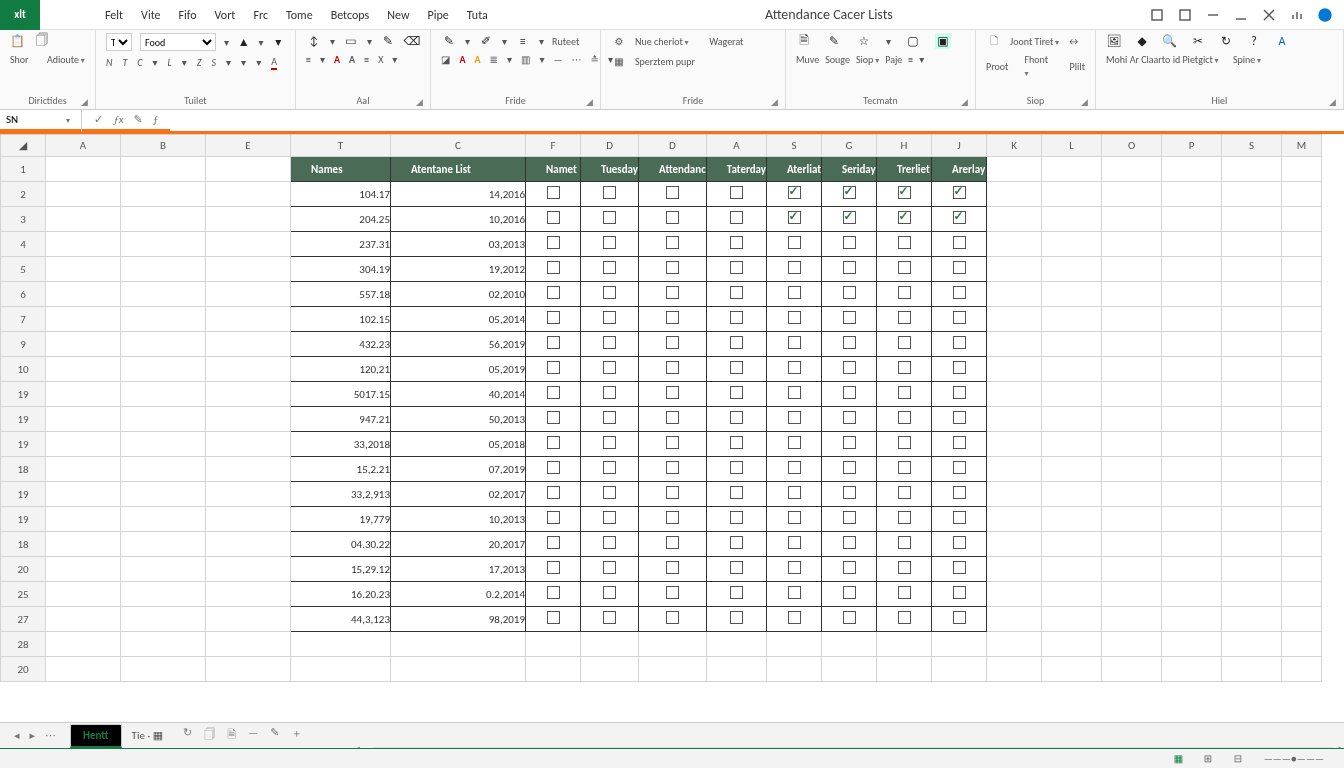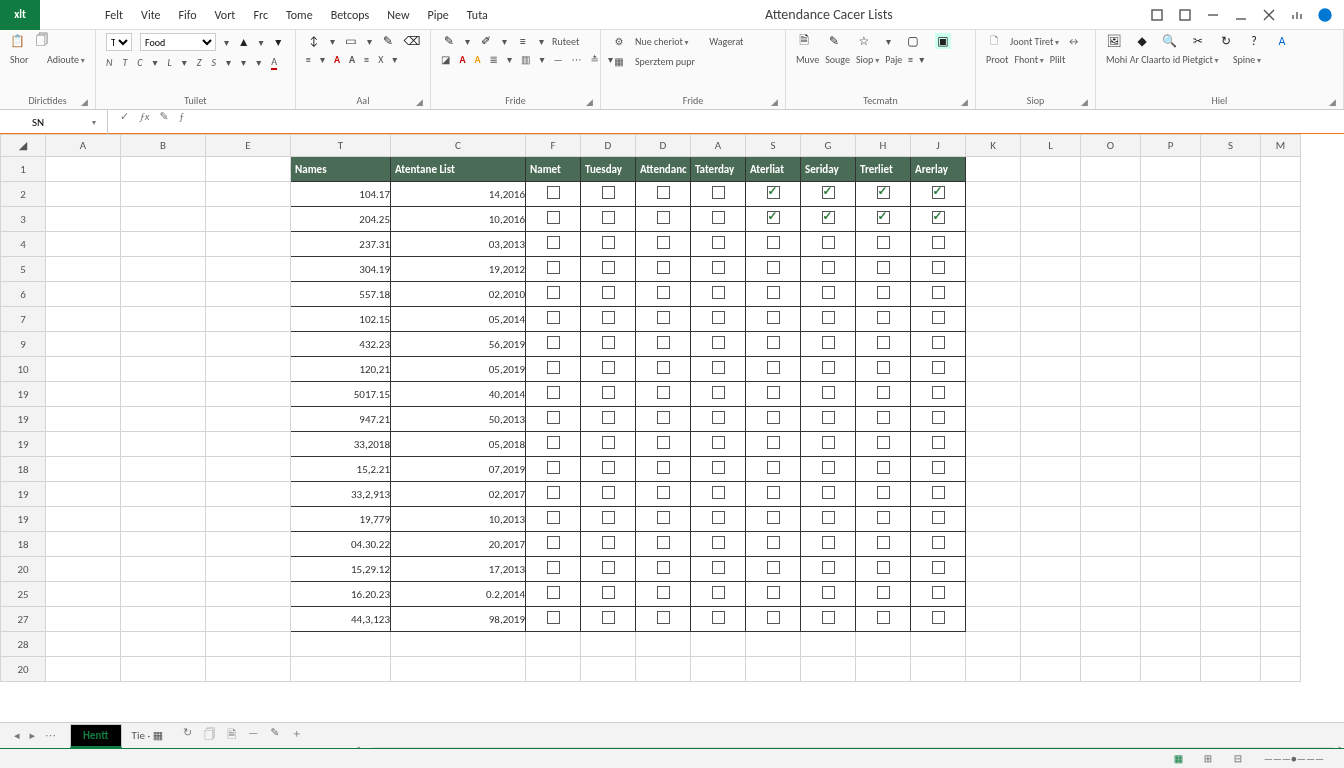--- a/index.html
+++ b/index.html
@@ -20,37 +20,37 @@
 .rgroup .body { display:flex; flex-direction:column; gap:4px; flex:1; }
 .rgroup .row { display:flex; align-items:center; gap:8px; }
 .rgroup .label { text-align:center; font-size:10px; color:#666; padding-bottom:2px; }
 .rgroup .corner { position:absolute; right:4px; bottom:3px; width:10px; height:10px; font-size:9px; color:#888; }
 .tiny { font-size:10px; color:#555; }
 .dd::after { content:" ▾"; font-size:8px; color:#777; }
 select.fake { border:1px solid #ccc; font-size:10px; height:18px; background:#fff; }
 .ico { width:16px; height:16px; display:inline-flex; align-items:center; justify-content:center; }
 
 
-.fbar { height:24px; border-bottom:1px solid #f97316; display:flex; align-items:flex-start;padding-left:26px; }
+.fbar { height:24px; border-bottom:5px solid #f97316; display:flex; align-items:center; }
 .namebox { width:82px; border-right:1px solid #ccc; height:24px; display:flex; align-items:center; }
 .namebox input { border:none; width:60px; font-size:11px; padding-left:6px; outline:none; }
 .namebox .dd2 { font-size:8px; color:#777; padding:0 6px; }
 .fx-icons { display:flex; gap:10px; padding:0 12px; color:#777; font-size:11px; }
 .fx-input { flex:1; border:none; height:22px; font-size:11px; padding-left:6px; outline:none; }
 
 
 .grid-wrap { position:relative; height:578px; overflow:hidden; background:#fff; }
 table.sheet { border-collapse:collapse; table-layout:fixed; }
 .sheet th, .sheet td { border:1px solid #d4d4d4; height:25px; font-size:11px; font-weight:normal; text-align:center; color:#333; background:#fff; }
 .sheet .rowhdr { width:45px; background:#f3f3f3; color:#555; }
 .sheet thead th { background:#f3f3f3; color:#555; height:22px; }
 .corner-cell { width:45px; background:#f3f3f3; }
 
 
-td.dhdr { background:#4a6b55; color:#fff; font-weight:bold; text-align:left; padding-left:4px; border:1px solid #333 !important; }
+td.dhdr { background:#4a6b55; color:#fff; font-weight:bold; text-align:left; padding-left:20px; border:1px solid #333 !important; }
 td.dcell { border:1px solid #333 !important; text-align:right; padding-left:6px; }
 td.ccell { border:1px solid #333 !important; text-align:center; }
 .chk { display:inline-block; width:13px; height:13px; border:1.5px solid #555; position:relative; }
 .chk.on::after { content:"✓"; position:absolute; left:0; top:-3px; font-size:12px; color:#2a7a3a; font-weight:bold; }
 
 
 .tabstrip { position:absolute; bottom:20px; left:0; right:0; height:26px; border-top:1px solid #ccc; background:#f3f3f3; display:flex; align-items:center; font-size:11px; }
 .tabstrip .nav { display:flex; gap:10px; padding:0 14px; color:#777; }
 .tab { padding:4px 12px; background:#000000; border:1px solid #ccc; border-bottom:2px solid #107C41; color:#107C41; font-weight:bold; }
 .tab2 { padding:4px 10px; color:#555; }
@@ -232,21 +232,21 @@
     <div class="label">Tecmatn</div>
     <div class="corner">◢</div>
   </div>
   <div class="rgroup" style="width:120px">
     <div class="body">
       <div class="row tiny">
         <span class="ico">🗋</span>
         <span class="dd">Joont Tiret</span>
         <span>↔</span>
       </div>
-      <div class="row tiny" style="gap:6px">
+      <div class="row tiny" style="gap:16px">
         <span>Proot</span>
         <span class="dd">Fhont</span>
         <span>Plilt</span>
       </div>
     </div>
     <div class="label">Siop</div>
     <div class="corner">◢</div>
   </div>
   <div class="rgroup" style="flex:1">
     <div class="body">

